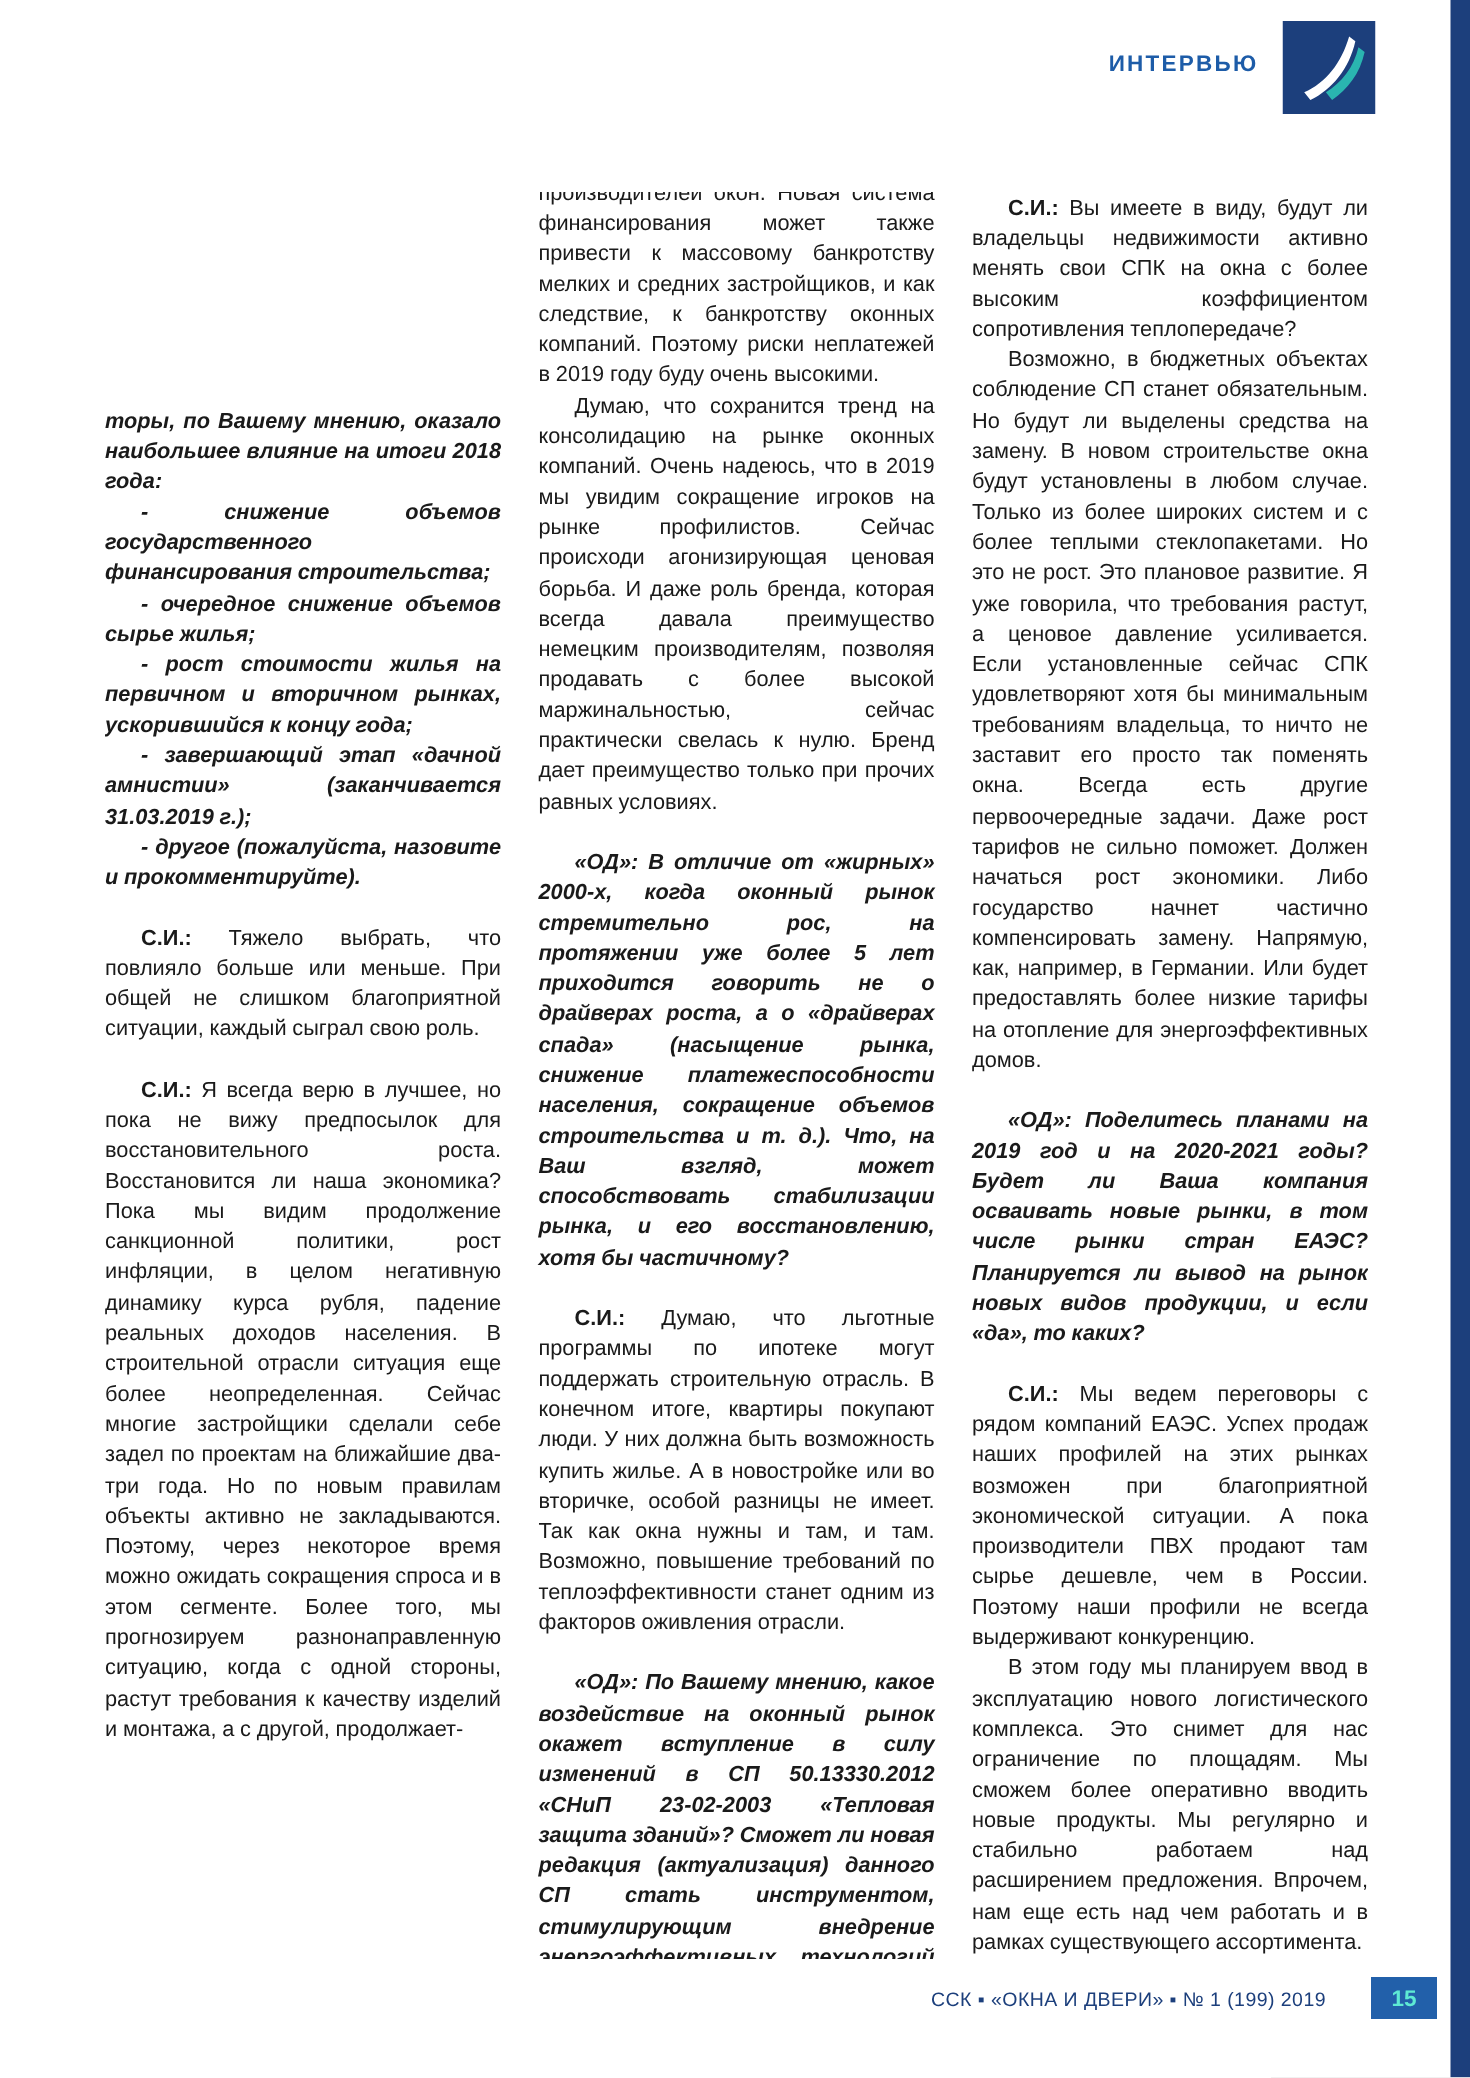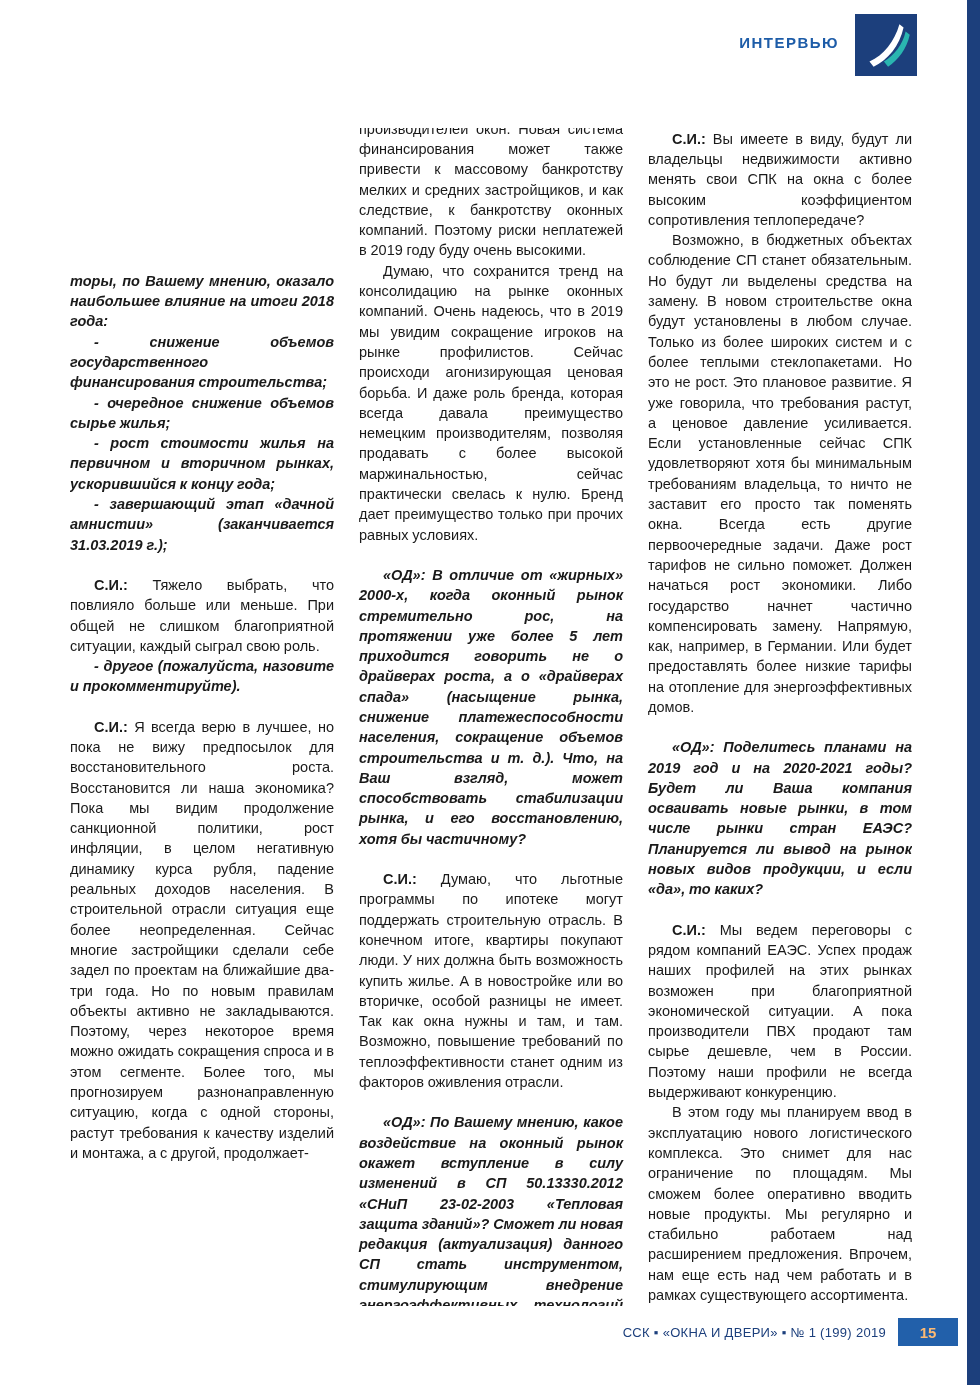--- a/index.html
+++ b/index.html
@@ -46,23 +46,23 @@
   .gap{margin-top:20px;}
   .noindent{text-indent:0;}
   .footer{
     position:absolute;top:1318px;right:22px;
     display:flex;align-items:center;gap:12px;
   }
   .journal-line{
     color:#1c3f7c;font-size:13px;letter-spacing:0.3px;
   }
   .page-number{
-    width:60px;height:28px;background:#2260aa;color:#fdba74;
+    width:44px;height:28px;background:#2260aa;color:#5eead4;
     font-weight:bold;font-size:15px;
-    display:flex;align-items:center;justify-content:center;
+    display:flex;align-items:center;justify-content:center;margin-left:18px;
   }
 </style>
 </head>
 <body>
 
 <div class="page">
 
   <div class="right-bar"></div>
 
   <div class="header">
@@ -76,22 +76,22 @@
     </span>
   </div>
 
   <div class="content">
     <div class="column">
         <p class="para question noindent">торы, по Вашему мнению, оказало наибольшее влияние на итоги 2018 года:</p>
         <p class="para question">- снижение объемов государственного финансирования строительства;</p>
         <p class="para question">- очередное снижение объемов сырье жилья;</p>
         <p class="para question">- рост стоимости жилья на первичном и вторичном рынках, ускорившийся к концу года;</p>
         <p class="para question">- завершающий этап «дачной амнистии» (заканчивается 31.03.2019 г.);</p>
+        <p class="para question">- другое (пожалуйста, назовите и прокомментируйте).</p>
         <p class="para answer gap"><b>С.И.: </b>Тяжело выбрать, что повлияло больше или меньше. При общей не слишком благоприятной ситуации, каждый сыграл свою роль.</p>
-        <p class="para question">- другое (пожалуйста, назовите и прокомментируйте).</p>
         <p class="para answer gap"><b>С.И.: </b>Я всегда верю в лучшее, но пока не вижу предпосылок для восстановительного роста. Восстановится ли наша экономика? Пока мы видим продолжение санкционной политики, рост инфляции, в целом негативную динамику курса рубля, падение реальных доходов населения. В строительной отрасли ситуация еще более неопределенная. Сейчас многие застройщики сделали себе задел по проектам на ближайшие два-три года. Но по новым правилам объекты активно не закладываются. Поэтому, через некоторое время можно ожидать сокращения спроса и в этом сегменте. Более того, мы прогнозируем разнонаправленную ситуацию, когда с одной стороны, растут требования к качеству изделий и монтажа, а с другой, продолжает-</p>
       </div>
     <div class="column">
         <p class="para answer noindent">ся дальнейшее ценовое давление на производителей окон. Новая система финансирования может также привести к массовому банкротству мелких и средних застройщиков, и как следствие, к банкротству оконных компаний. Поэтому риски неплатежей в 2019 году буду очень высокими.</p>
         <p class="para answer">Думаю, что сохранится тренд на консолидацию на рынке оконных компаний. Очень надеюсь, что в 2019 мы увидим сокращение игроков на рынке профилистов. Сейчас происходи агонизирующая ценовая борьба. И даже роль бренда, которая всегда давала преимущество немецким производителям, позволяя продавать с более высокой маржинальностью, сейчас практически свелась к нулю. Бренд дает преимущество только при прочих равных условиях.</p>
         <p class="para question gap">«ОД»: В отличие от «жирных» 2000-х, когда оконный рынок стремительно рос, на протяжении уже более 5 лет приходится говорить не о драйверах роста, а о «драйверах спада» (насыщение рынка, снижение платежеспособности населения, сокращение объемов строительства и т. д.). Что, на Ваш взгляд, может способствовать стабилизации рынка, и его восстановлению, хотя бы частичному?</p>
         <p class="para answer gap"><b>С.И.: </b>Думаю, что льготные программы по ипотеке могут поддержать строительную отрасль. В конечном итоге, квартиры покупают люди. У них должна быть возможность купить жилье. А в новостройке или во вторичке, особой разницы не имеет. Так как окна нужны и там, и там. Возможно, повышение требований по теплоэффективности станет одним из факторов оживления отрасли.</p>
         <p class="para question gap">«ОД»: По Вашему мнению, какое воздействие на оконный рынок окажет вступление в силу изменений в СП 50.13330.2012 «СНиП 23-02-2003 «Тепловая защита зданий»? Сможет ли новая редакция (актуализация) данного СП стать инструментом, стимулирующим внедрение энергоэффективных технологий и развитие рынка?</p>
       </div>
     <div class="column">

